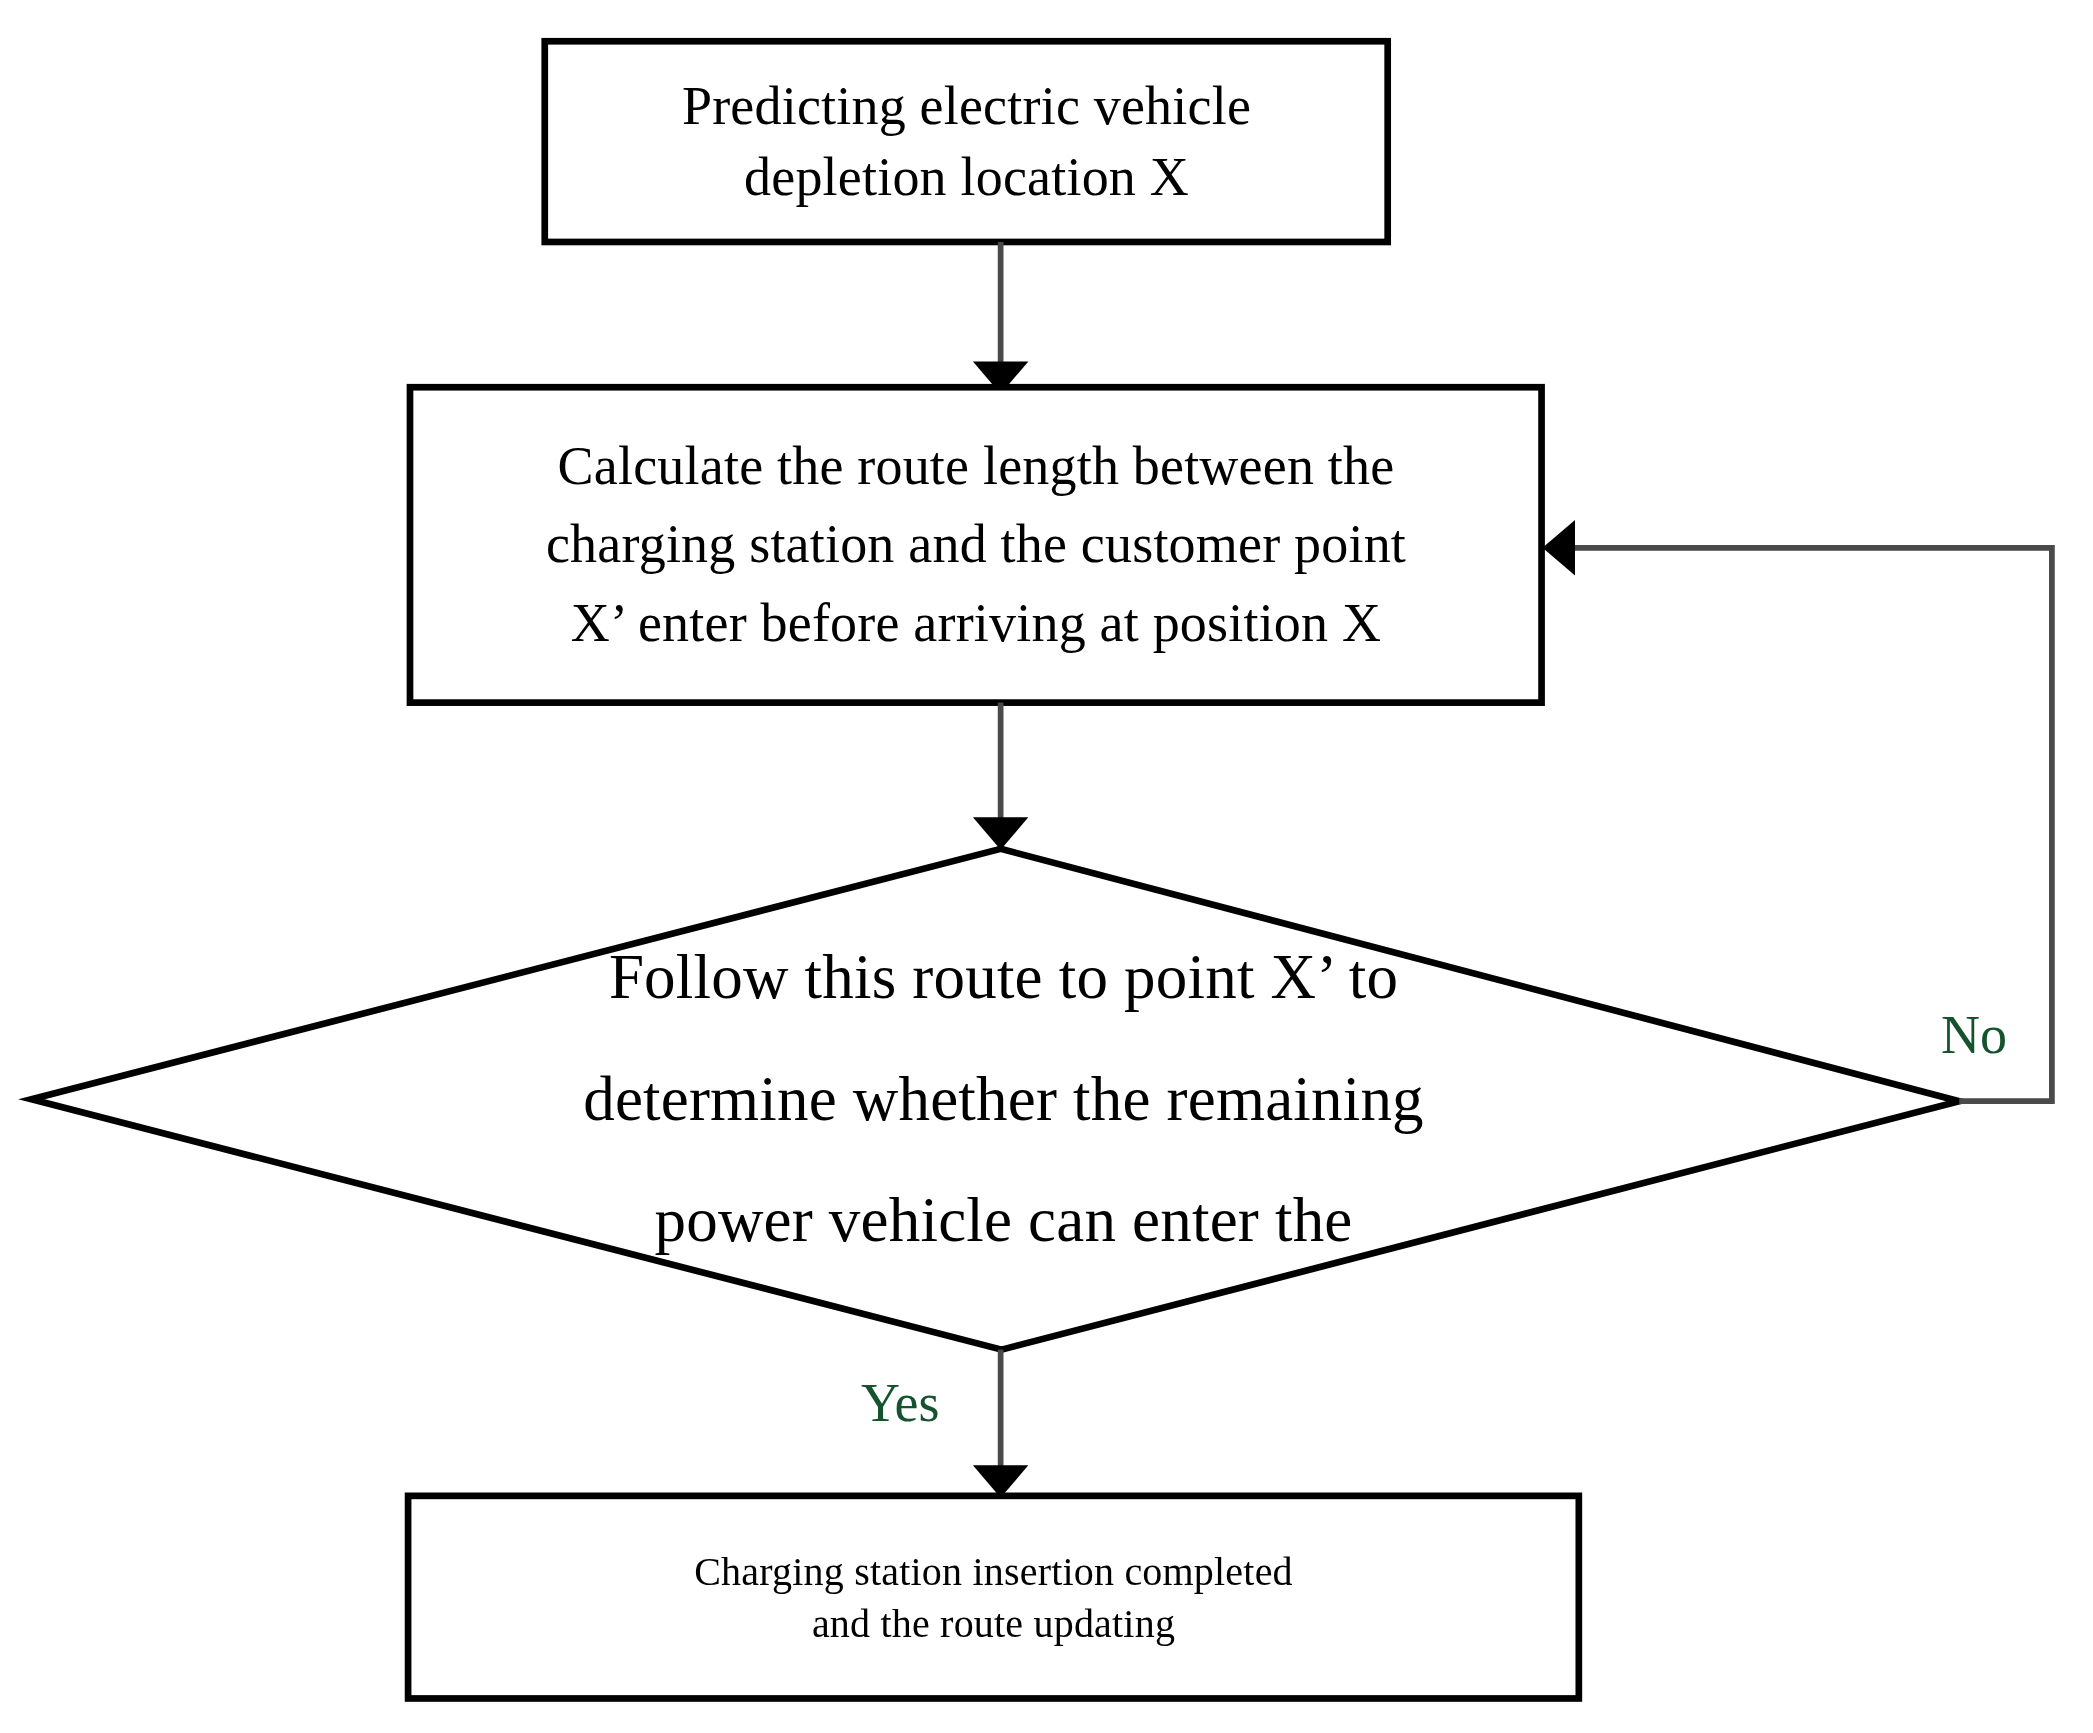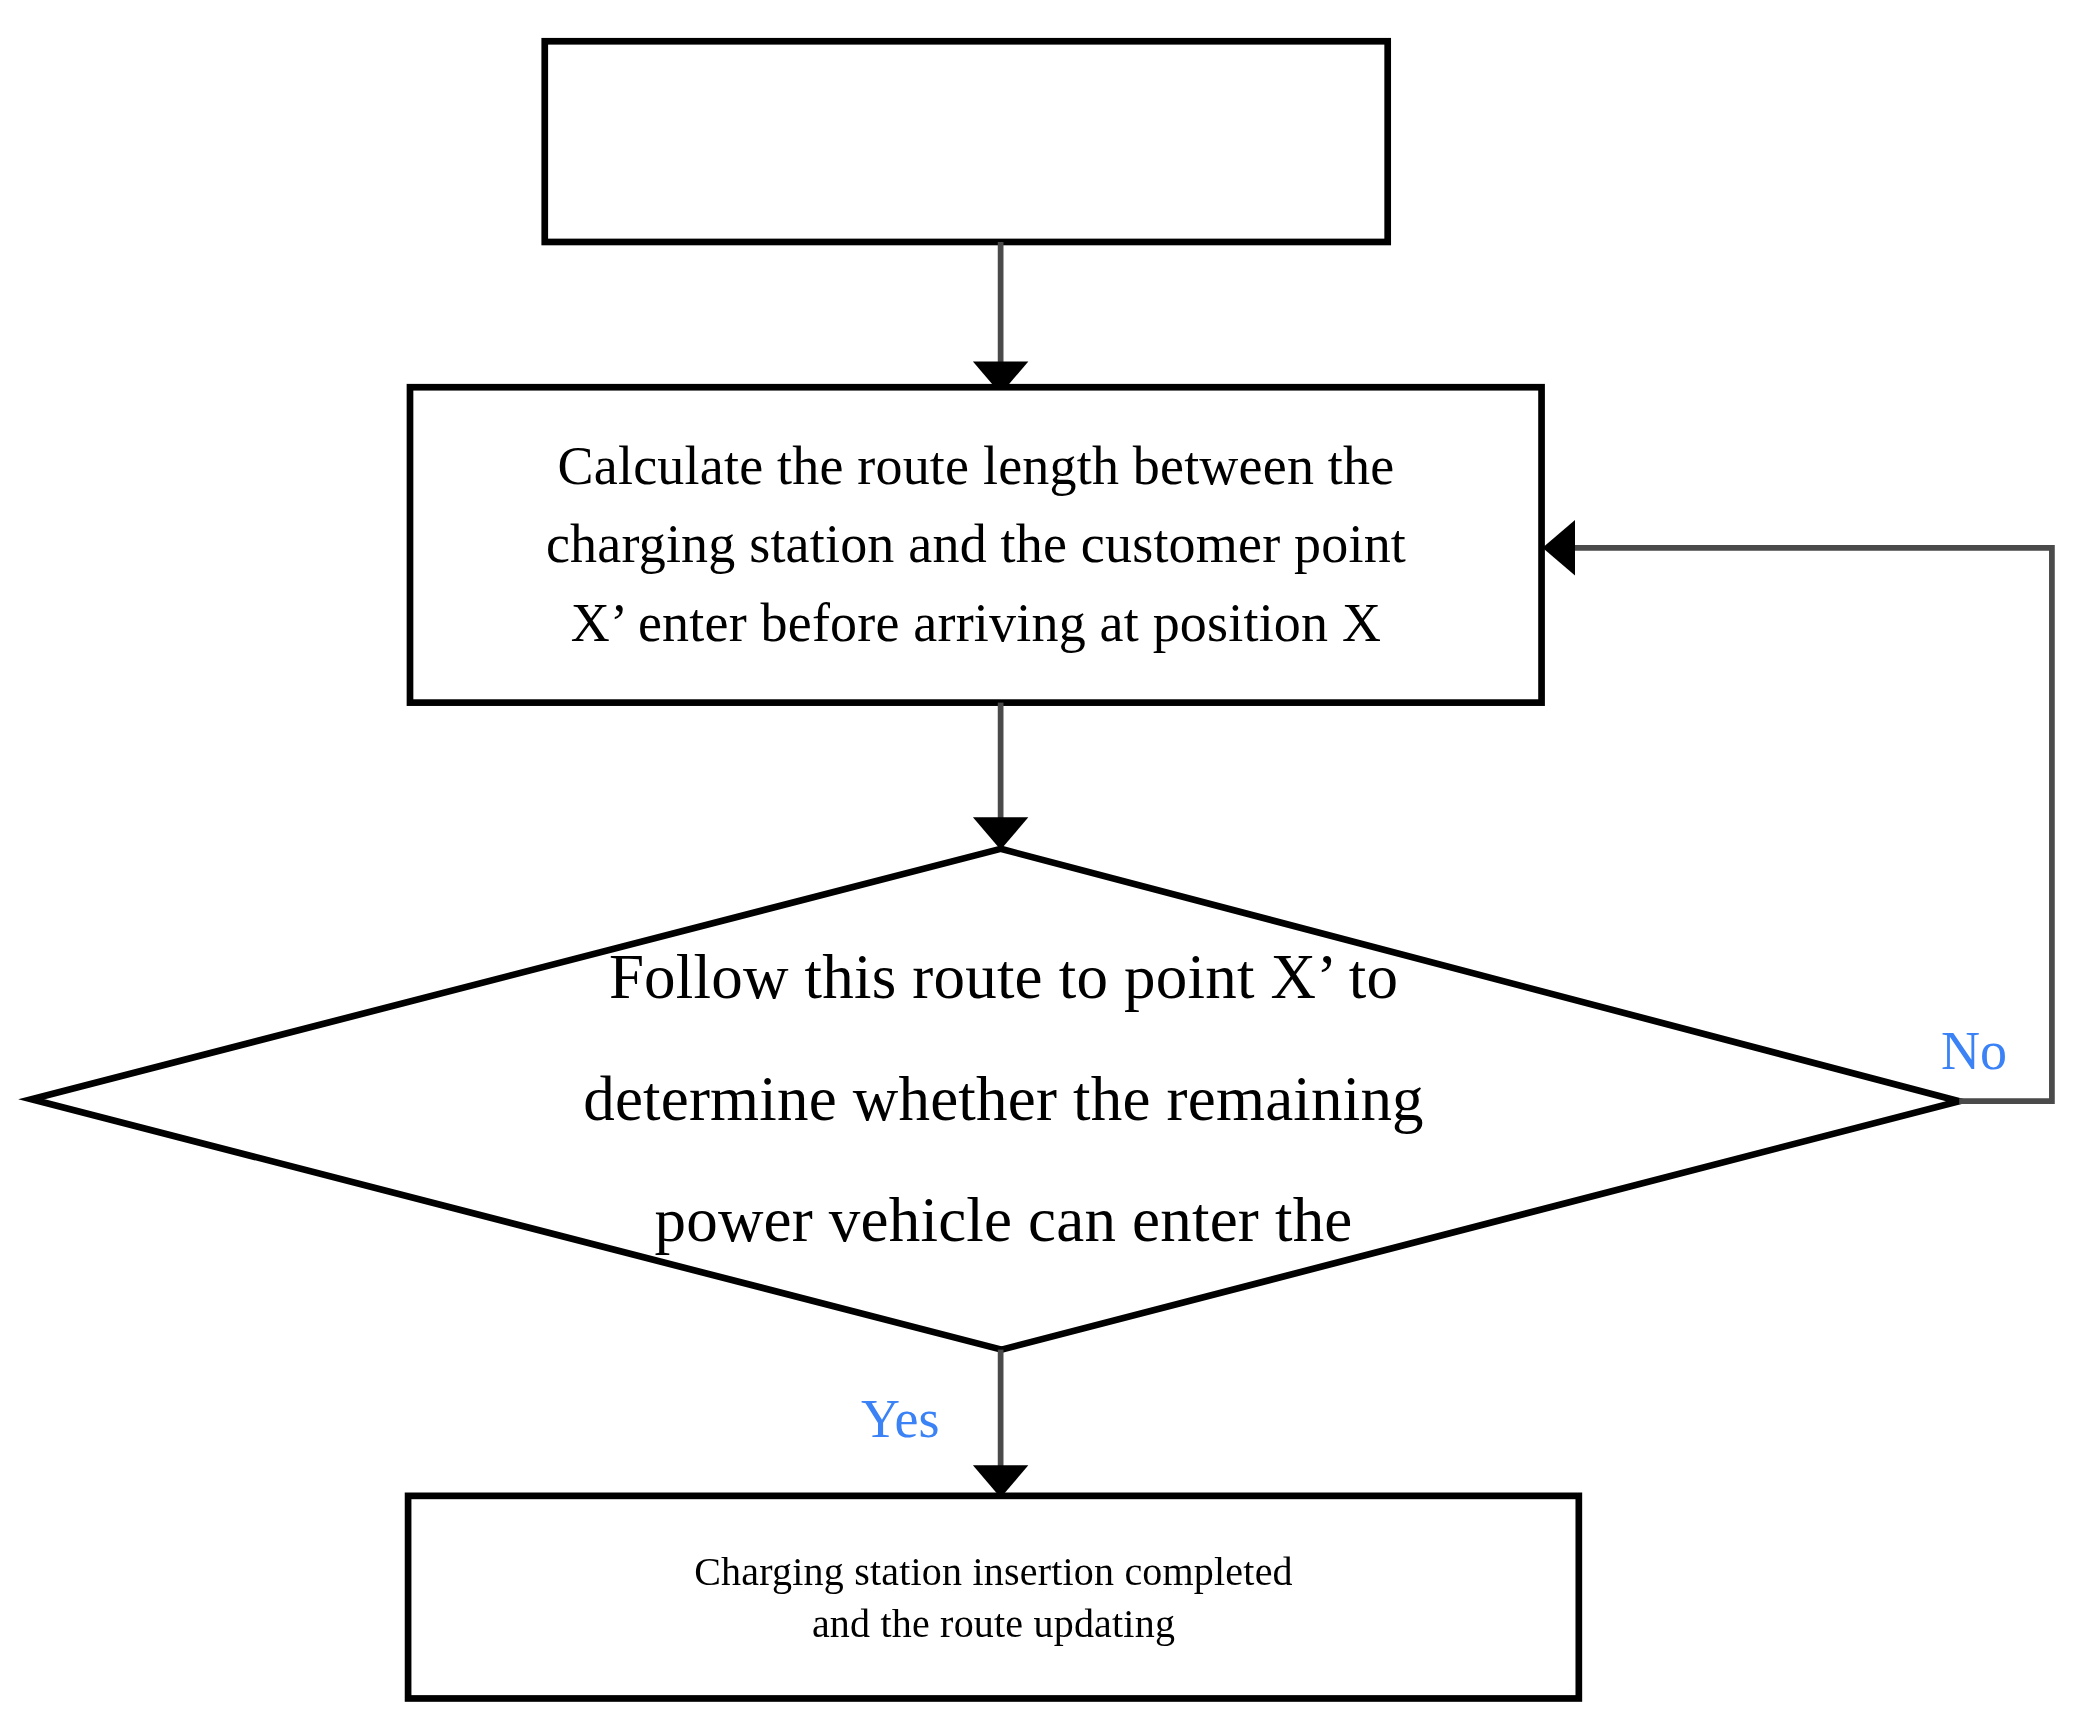--- a/index.html
+++ b/index.html
@@ -95,26 +95,25 @@
     width: 1171px;
     height: 203px;
     display: flex;
     flex-direction: column;
     align-items: center;
     justify-content: center;
     font-size: 40px;
   }
   .edge-label {
     position: absolute;
-    color: #3b82f6;
+    color: #14532d;
     font-size: 54px;
     line-height: 1;
     white-space: nowrap;
     pointer-events: none;
-    margin-top: 16px;
   }
   #label-yes {
     left: 861px;
     top: 1376px;
   }
   #label-no {
     left: 1941px;
     top: 1008px;
   }
   .tline { display: block; }
@@ -141,20 +140,24 @@
     <line class="edge-line" x1="1047" y1="1412" x2="1047" y2="1536"></line>
     <polygon class="edge-head" points="1018,1533 1076,1533 1047,1567"></polygon>
 
     <polyline class="edge-line" points="2050,1152 2147,1152 2147,573 1647,573"></polyline>
     <polygon class="edge-head" points="1648,544 1648,602 1614,573"></polygon>
 
     <rect class="node-shape" x="427" y="1565" width="1225" height="212"></rect>
 
   </svg>
 
+  <div class="node-text" id="text-box-predict">
+    <span class="tline">Predicting electric vehicle</span>
+    <span class="tline">depletion location X</span>
+  </div>
 
   <div class="node-text" id="text-box-calculate">
     <span class="tline"> Calculate the route length between the</span>
     <span class="tline">charging station and the customer point</span>
     <span class="tline">X’  enter before arriving at position X</span>
   </div>
 
   <div class="node-text" id="text-diamond-decision">
     <span class="tline">Follow this route to point X’ to</span>
     <span class="tline">determine whether the remaining</span>

